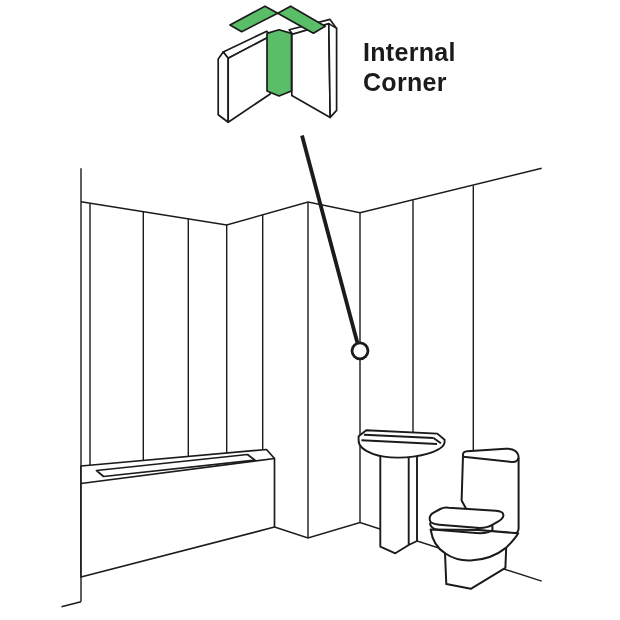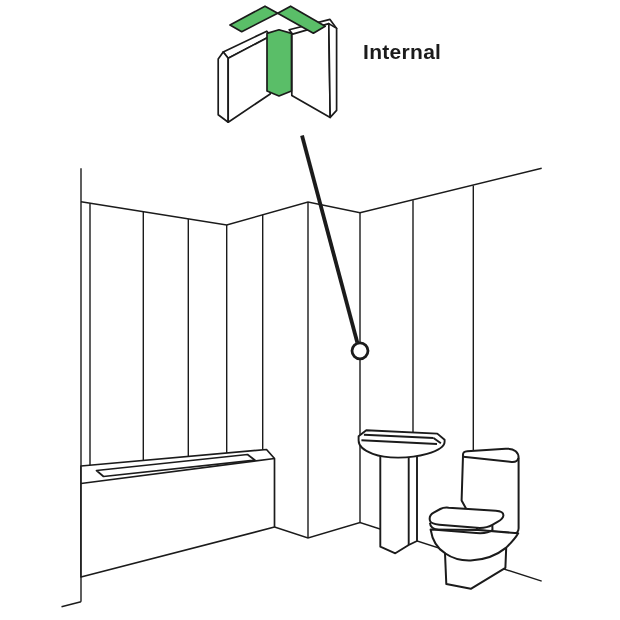--- a/index.html
+++ b/index.html
@@ -7,21 +7,21 @@
     position:relative;
     width:620px;height:620px;
     background:var(--bg,#fff);
     font-family:"Liberation Sans", sans-serif;
     overflow:hidden;
   }
   .diagram-svg{position:absolute;left:0;top:0;}
   .callout-label{
     position:absolute;
     left:363px;top:37px;
-    font-size:21px;
+    font-size:25px;
     font-weight:700;
     line-height:30px;
     letter-spacing:0.3px;
     color:var(--line,#1b1b1b);
     white-space:nowrap;
   }
   .callout-label span{display:block;}
   .ln{stroke:var(--line,#1b1b1b);fill:none;}
   .wh{stroke:var(--line,#1b1b1b);fill:var(--white,#ffffff);}
   .gr{stroke:var(--line,#1b1b1b);fill:var(--accent,#5abe68);}
@@ -107,15 +107,16 @@
 
       <path class="gr" d="M267,33.4 L279,29.8 L291.5,33.4 L291.5,91 L279,96 L267,91 Z"></path>
 
       <path class="gr" d="M277.7,13.3 L265,6.2 L230,25 L241.7,31.7 Z"></path>
       <path class="gr" d="M277.7,13.3 L290.6,6.2 L325.2,26.2 L313.4,33.2 Z"></path>
     </g>
   </svg>
 
   <div class="callout-label">
     <span>Internal</span>
+    <span>Corner</span>
   </div>
 
 </div>
 
 </body></html>

